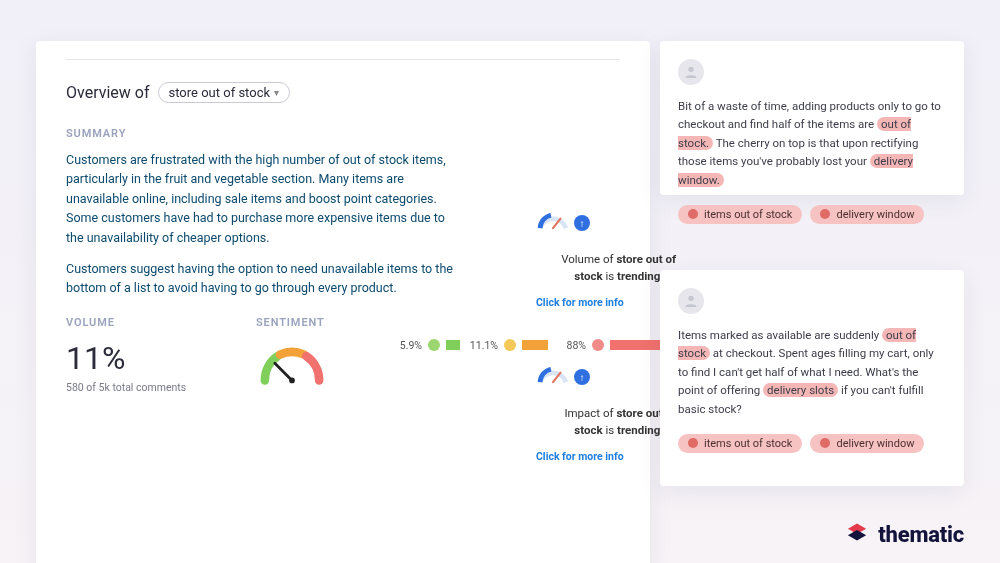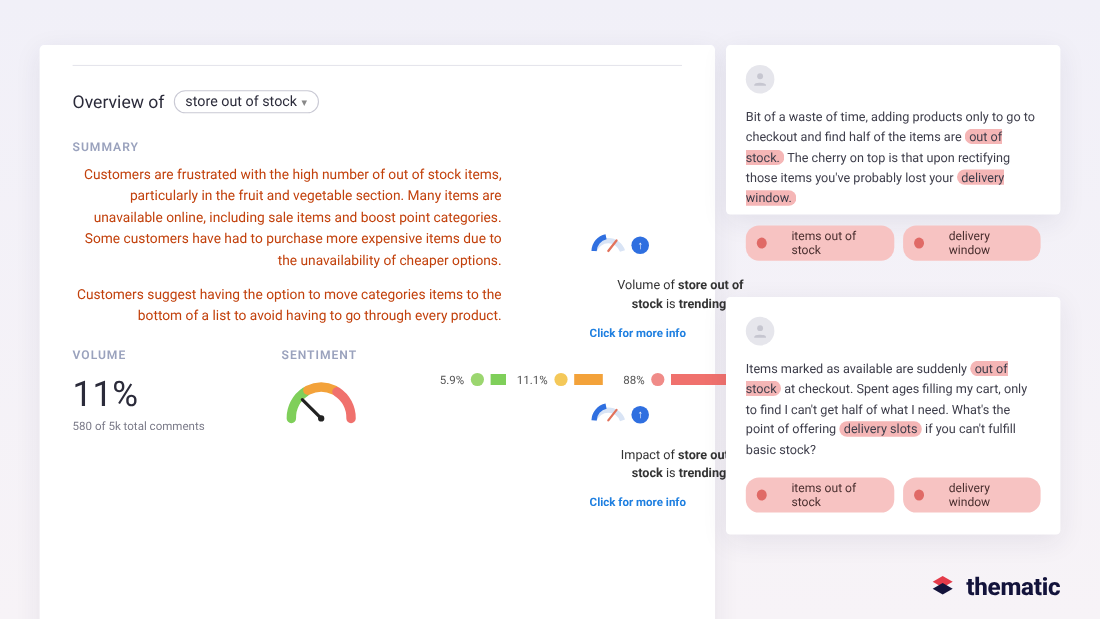--- a/index.html
+++ b/index.html
@@ -32,23 +32,22 @@
     border: 1px solid #c9c9d4; border-radius: 14px;
     padding: 2px 10px; font-size: 13px; color: #2b2b3a;
     background: #fff;
   }
   .pill .chev { font-size: 10px; color: #888; }
   .section-label {
     font-size: 11px; letter-spacing: 0.08em; font-weight: 600;
     color: #9aa2bd; text-transform: uppercase; margin-bottom: 10px;
   }
   .summary-text {
-    font-size: 12.5px; line-height: 1.55; color: #c2410c; max-width: 390px;
+    font-size: 12.5px; line-height: 1.55; color: #0c4a6e; max-width: 390px;
     margin-bottom: 12px;
-    text-align: right;
   }
   .cols { display: flex; margin-top: 18px; }
   .col-left { flex: 0 0 190px; }
   .col-right { flex: 1; }
   .big-pct { font-size: 32px; font-weight: 400; color: #2b2b3a; margin-top: 2px; }
   .subline { font-size: 10.5px; color: #7a7a88; margin-top: 4px; }
 
   .gauge-row { display:flex; align-items:flex-start; gap:12px; margin-top:8px; }
   .gauge-svg { width: 72px; height: 50px; }
   .bars { display:flex; flex-direction:row; gap:4px;margin-left:48px; }
@@ -76,21 +75,21 @@
     padding: 18px 18px 16px 18px;
   }
   .comment-card.c1 { top: 41px; height: 154px; }
   .comment-card.c2 { top: 270px; height: 216px; }
   .avatar-ph { width:26px; height:26px; border-radius:50%; background:#e6e6ec; display:flex; align-items:center; justify-content:center; margin-bottom:12px; }
   .avatar-ph svg { width:16px; height:16px; fill:#c6c6d0; }
   .comment-body { font-size: 11.5px; line-height:1.6; color:#3d3d4a; }
   .hl { background:#f5b6b6; border-radius:9px; padding:0 4px; }
   .tag-row { display:flex; gap:8px; margin-top:16px; }
   .tag {
-    display:inline-flex; align-items:center; gap:22px;
+    display:inline-flex; align-items:center; gap:6px;
     background:#f7c3c2; border-radius:12px; padding:3px 10px;
     font-size:11px; color:#4a2f2f;
   }
   .tag .dot { width:10px; height:10px; border-radius:50%; background:#e06a66; display:inline-block; }
 
   .logo { position:absolute; right:36px; bottom:16px; display:flex; align-items:center; gap:8px; }
   .logo-text { font-size:22px; font-weight:800; color:#13133b; letter-spacing:-0.01em; }
 </style>
 </head>
 <body>
@@ -101,21 +100,21 @@
   <div class="overview-row">
     <span class="ov-label">Overview of</span>
     <span class="pill">
       <span>store out of stock</span>
       <span class="chev">▾</span>
     </span>
   </div>
 
   <div class="section-label">SUMMARY</div>
   <p class="summary-text">Customers are frustrated with the high number of out of stock items, particularly in the fruit and vegetable section. Many items are unavailable online, including sale items and boost point categories. Some customers have had to purchase more expensive items due to the unavailability of cheaper options.</p>
-  <p class="summary-text">Customers suggest having the option to move categories items to the bottom of a list to avoid having to go through every product.</p>
+  <p class="summary-text">Customers suggest having the option to need unavailable items to the bottom of a list to avoid having to go through every product.</p>
 
   <div class="cols">
     <div class="col-left">
       <div class="section-label">VOLUME</div>
       <div class="big-pct">11%</div>
       <div class="subline">580 of 5k total comments</div>
     </div>
     <div class="col-right">
       <div class="section-label">SENTIMENT</div>
       <div class="gauge-row">

